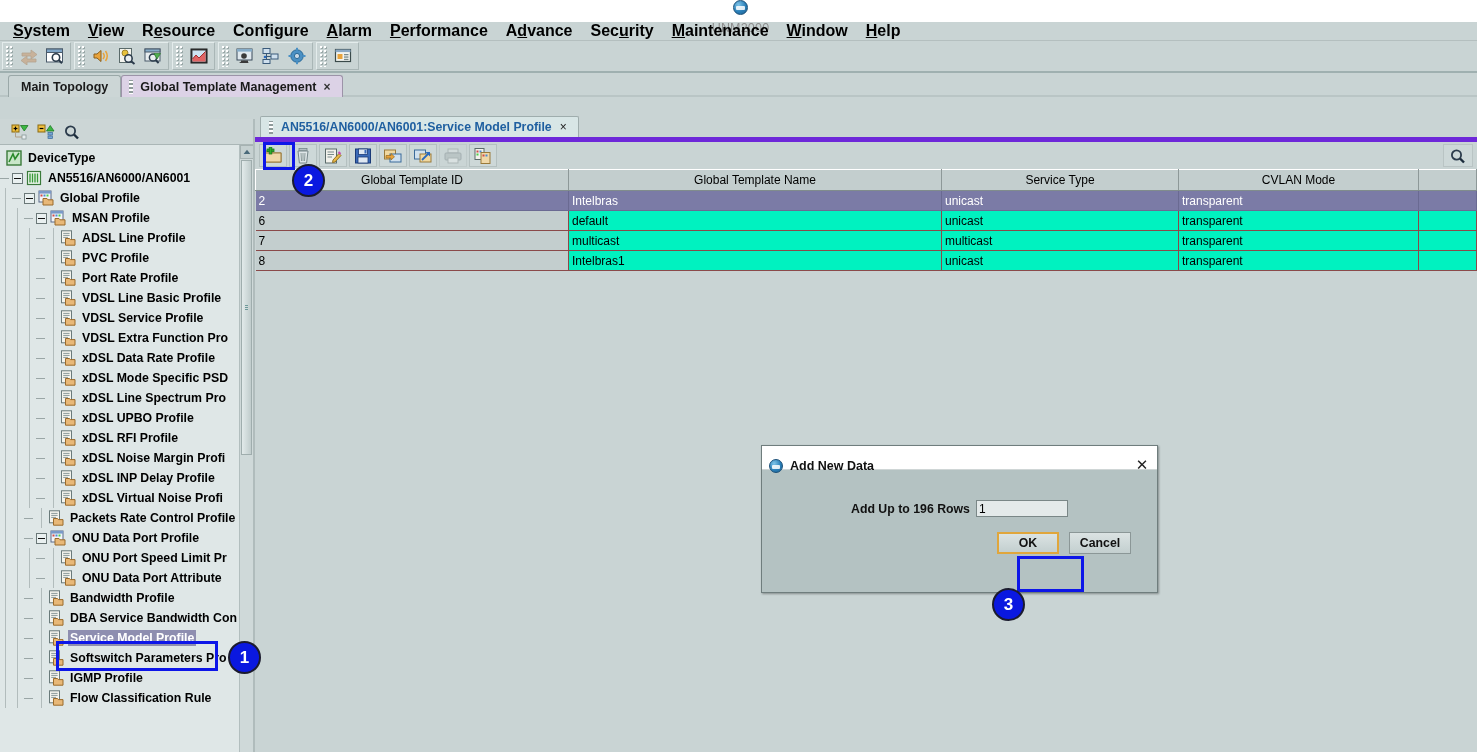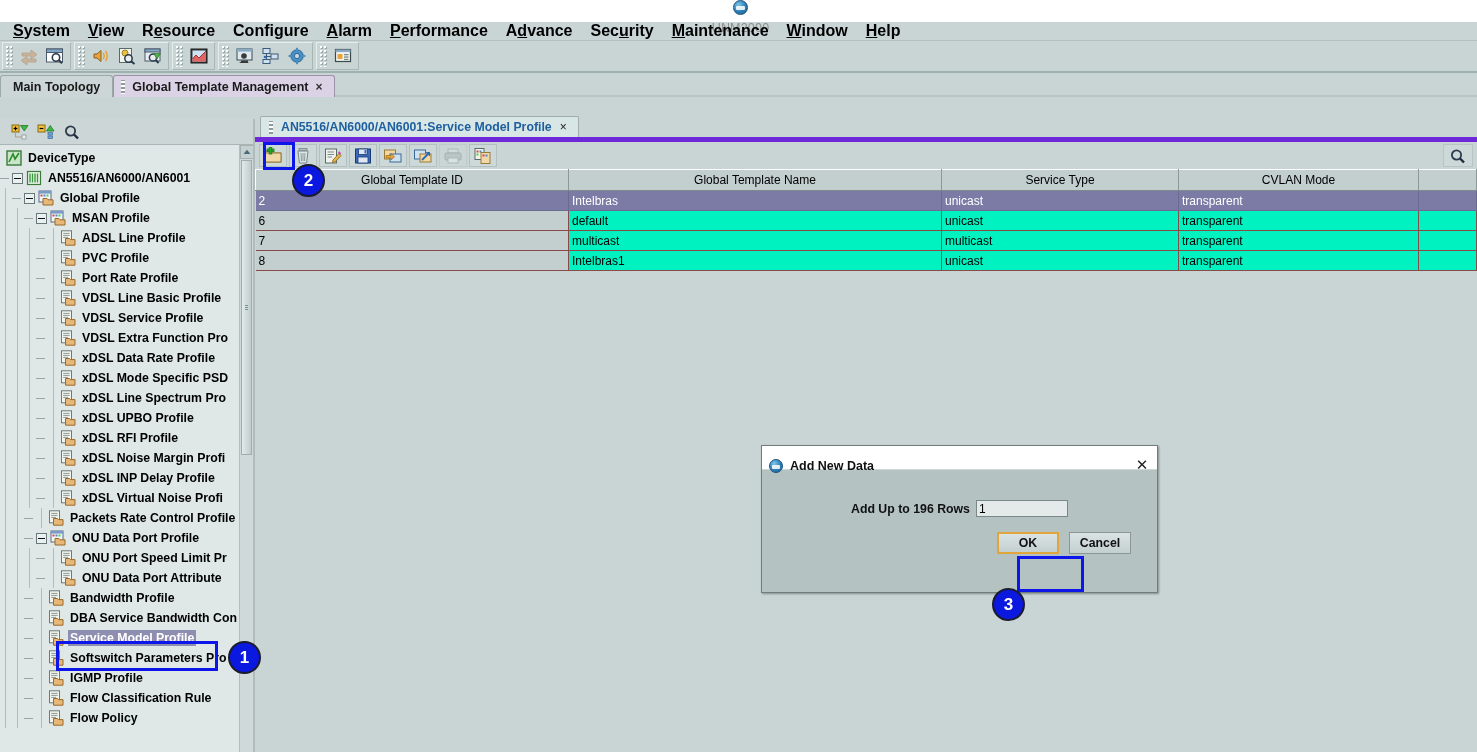--- a/index.html
+++ b/index.html
@@ -101,20 +101,21 @@
     display: flex; align-items: center; justify-content: center;
     cursor: default;
   }
 
   
   .tabstrip {
     height: 24px;
     background: #c9d4d4;
     display: flex;
     align-items: flex-end;
+    padding-left: 8px;
     position: relative;
   }
   .tabstrip::after {
     content: "";
     position: absolute;
     left: 0; right: 0; bottom: 0;
     height: 2px;
     background: #b9c5c5;
   }
   .tab {
@@ -1066,34 +1067,20 @@
               <span class="elbow"></span>
               <span class="guide"></span>
               <span class="ico"><svg width="16" height="16" viewBox="0 0 16 16">
                   <rect x="1.5" y="0.8" width="10" height="12" fill="#f4f4ee" stroke="#6a7a7a" stroke-width="1"></rect>
                   <line x1="3.2" y1="3.4" x2="9.6" y2="3.4" stroke="#8a9a9a" stroke-width="1"></line>
                   <line x1="3.2" y1="5.4" x2="9.6" y2="5.4" stroke="#8a9a9a" stroke-width="1"></line>
                   <line x1="3.2" y1="7.4" x2="8" y2="7.4" stroke="#8a9a9a" stroke-width="1"></line>
                   <path d="M5.5 8.5 L9.5 8.5 L10.4 9.6 L15 9.6 L15 15.2 L5.5 15.2 Z" fill="#e8b878" stroke="#9a6a2a" stroke-width="1"></path>
                 </svg></span>
               <span class="lbl">Flow Classification Rule</span>
-            </div>
-            <div class="tnode">
-              <span class="guide"></span>
-              <span class="guide"></span>
-              <span class="elbow"></span>
-              <span class="guide"></span>
-              <span class="ico"><svg width="16" height="16" viewBox="0 0 16 16">
-                  <rect x="1.5" y="0.8" width="10" height="12" fill="#f4f4ee" stroke="#6a7a7a" stroke-width="1"></rect>
-                  <line x1="3.2" y1="3.4" x2="9.6" y2="3.4" stroke="#8a9a9a" stroke-width="1"></line>
-                  <line x1="3.2" y1="5.4" x2="9.6" y2="5.4" stroke="#8a9a9a" stroke-width="1"></line>
-                  <line x1="3.2" y1="7.4" x2="8" y2="7.4" stroke="#8a9a9a" stroke-width="1"></line>
-                  <path d="M5.5 8.5 L9.5 8.5 L10.4 9.6 L15 9.6 L15 15.2 L5.5 15.2 Z" fill="#e8b878" stroke="#9a6a2a" stroke-width="1"></path>
-                </svg></span>
-              <span class="lbl">Flow Policy</span>
             </div>
           </div>
         <div class="tscroll">
           <div class="arrow">
             <svg width="8" height="6" viewBox="0 0 8 6">
                 <path d="M4 0.8 L7.4 5 L0.6 5 Z" fill="#4a6a7a"></path>
               </svg>
           </div>
           <div class="thumb"></div>
         </div>

